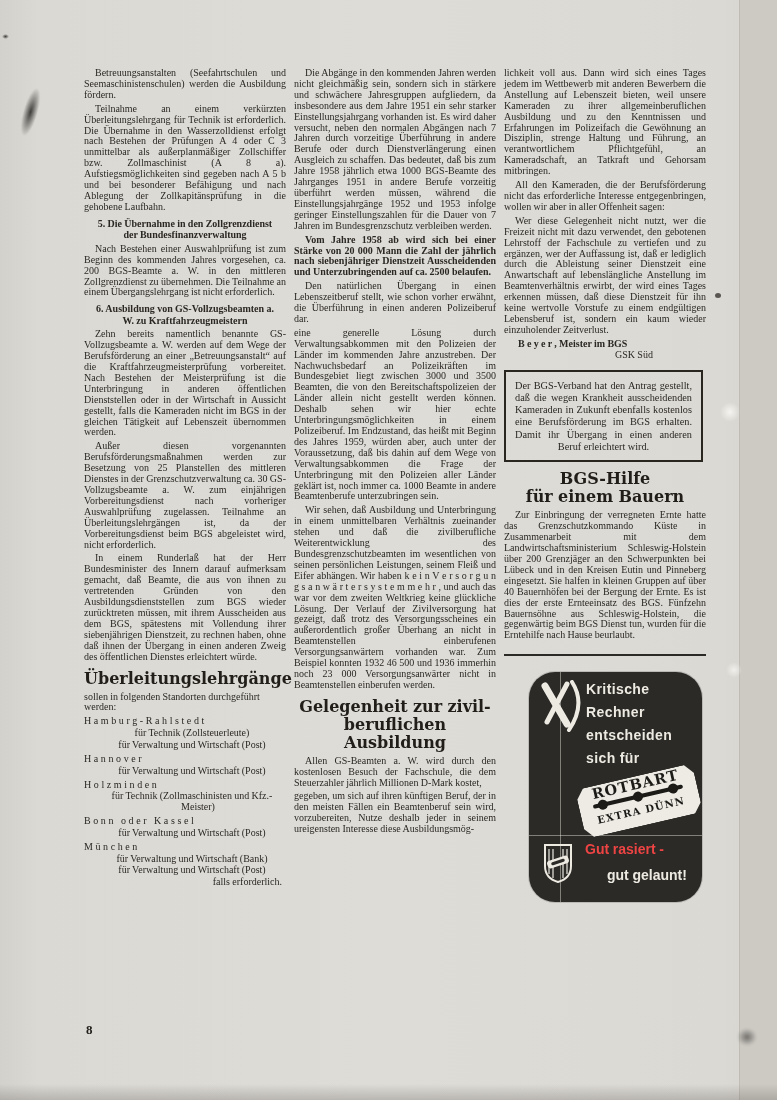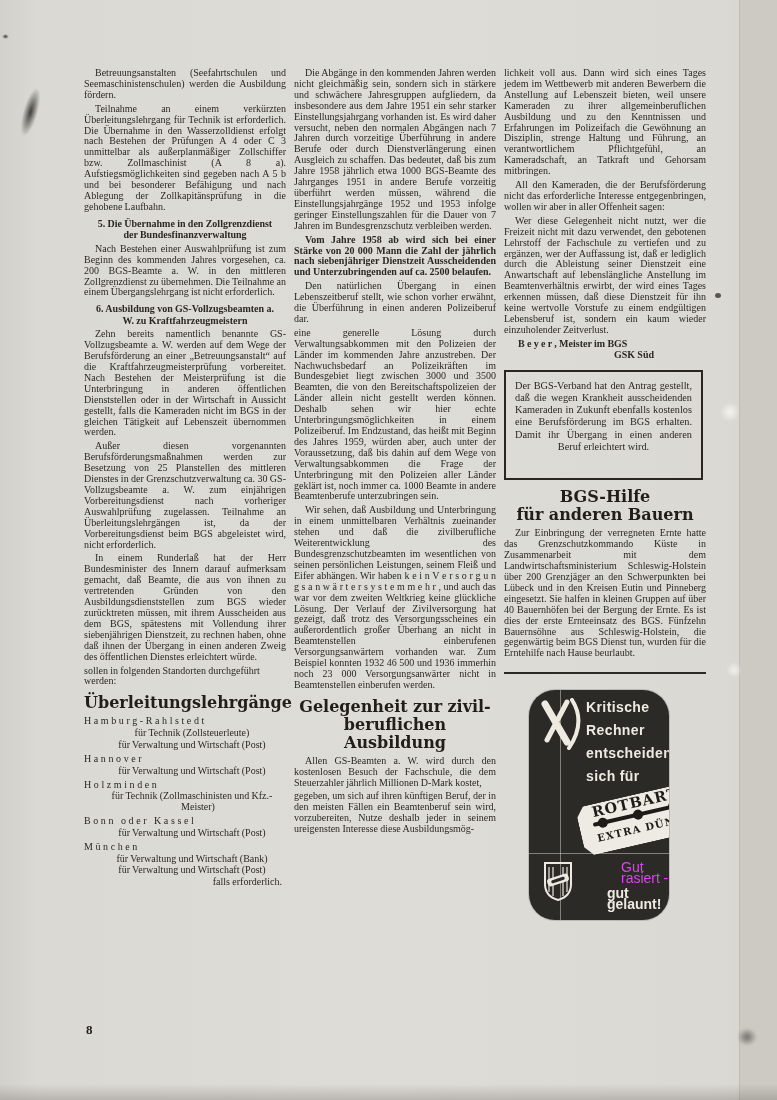--- a/index.html
+++ b/index.html
@@ -40,45 +40,45 @@
   .h3{font-weight:bold;text-align:center;text-indent:0;margin:5px 6px 3px 6px;line-height:11.5px;}
   .h2{font-family:"DejaVu Serif", serif;font-weight:bold;text-align:center;text-indent:0;
     font-size:16px;line-height:18px;margin:7px 0 4px 0;white-space:pre-line;color:#211e19;}
   .h2-lg{font-size:17.5px;line-height:20px;margin:8px 0 5px 0;}
   .lead{text-indent:0;text-align:left;}
   .place{text-indent:0;text-align:left;letter-spacing:2.6px;margin:3px 0 1px 0;}
   .sub{text-indent:-12px;padding-left:26px;text-align:center;margin:0 0 1px 0;line-height:10.8px;}
   .right{text-align:right;padding-right:4px;margin-top:0;}
   .sig{margin:3px 0 6px 0;}
   .sig1{padding-left:14px;font-weight:bold;}
-  .sig2{text-align:center;padding-left:58px;font-weight:bold;}
-  .box{border:2px solid #29261f;padding:8px 9px 25px 9px;margin:9px 3px 8px 0;
+  .sig2{text-align:center;padding-left:58px;font-weight:normal;}
+  .box{border:2px solid #29261f;padding:8px 9px 7px 9px;margin:9px 3px 8px 0;
     text-indent:0;font-size:10.3px;line-height:12.3px;text-align:justify;text-align-last:center;}
   .hr{height:2px;background:#2c2a26;margin:13px 0 16px 0;}
 
   .page-number{position:absolute;left:86px;top:1022px;font-weight:bold;font-size:13px;color:#23201c;}
 
   
-  .ad{position:relative;margin:0 0 0 25px;width:140px;height:230px;border-radius:26px;
+  .ad{position:relative;margin:0 0 0 25px;width:173px;height:230px;border-radius:26px;
     background:#2b2a26;overflow:hidden;font-family:"Liberation Sans", sans-serif;
     box-shadow:0 0 0 1px rgba(0,0,0,.15);}
   .ad-vline{position:absolute;left:31px;top:0;width:1px;height:100%;background:rgba(235,232,224,.45);}
   .ad-hline{position:absolute;left:0;top:163px;width:100%;height:1px;background:rgba(235,232,224,.45);}
   .ad-x{position:absolute;left:10px;top:8px;}
   .ad-lines{position:absolute;left:57px;top:12px;color:#edeae2;font-weight:bold;font-size:14px;}
   .ad-lines div{margin-bottom:12px;letter-spacing:.4px;}
   .ad-blade{position:absolute;left:50px;top:104px;width:120px;height:50px;background:#edebe4;
     transform:rotate(-13deg);
     clip-path:polygon(0 20%,7% 0,93% 0,100% 20%,100% 80%,93% 100%,7% 100%,0 80%);
     color:#1c1b18;text-align:center;}
   .blade-brand{font-family:"DejaVu Serif", serif;font-weight:bold;font-size:14.5px;
     letter-spacing:1px;margin-top:3px;}
   .blade-sub{font-family:"DejaVu Serif", serif;font-weight:bold;font-size:10px;letter-spacing:1.2px;}
   .ad-shield{position:absolute;left:13px;top:170px;}
-  .ad-slogan1{position:absolute;left:56px;top:172px;color:#d946ef;font-weight:normal;font-size:14px;margin-left:36px;}
+  .ad-slogan1{position:absolute;left:56px;top:172px;color:#ef4444;font-weight:bold;font-size:14px;}
   .ad-slogan2{position:absolute;left:78px;top:198px;color:#edeae2;font-weight:bold;font-size:14px;}
 </style>
 </head>
 <body>
 
 <div class="page">
 
   <div class="right-strip"></div>
   <div class="bottom-shade"></div>
   <div class="smudge-left"></div>
@@ -90,22 +90,22 @@
 
   <div class="col" id="col1">
       <div class="blk p">Betreuungsanstalten (Seefahrtschulen und Seemaschinistenschulen) werden die Ausbildung fördern.</div>
       <div class="blk p">Teilnahme an einem verkürzten Überleitungslehrgang für Technik ist erforderlich. Die Übernahme in den Wasserzolldienst erfolgt nach Bestehen der Prüfungen A 4 oder C 3 unmittelbar als außerplanmäßiger Zollschiffer bzw. Zollmaschinist (A 8 a). Aufstiegsmöglichkeiten sind gegeben nach A 5 b und bei besonderer Befähigung und nach Ablegung der Zollkapitänsprüfung in die gehobene Laufbahn.</div>
       <div class="blk h3">5. Die Übernahme in den Zollgrenz­dienst der Bundesfinanzverwaltung</div>
       <div class="blk p">Nach Bestehen einer Auswahlprüfung ist zum Beginn des kommenden Jahres vorgesehen, ca. 200 BGS-Beamte a. W. in den mittleren Zollgrenzdienst zu übernehmen. Die Teilnahme an einem Übergangslehrgang ist nicht erforderlich.</div>
       <div class="blk h3">6. Ausbildung von GS-Vollzugs­beamten a. W. zu Kraftfahrzeug­meistern</div>
       <div class="blk p">Zehn bereits namentlich benannte GS-Vollzugsbeamte a. W. werden auf dem Wege der Berufsförderung an einer „Betreuungsanstalt“ auf die Kraftfahrzeugmeisterprüfung vorbereitet. Nach Bestehen der Meisterprüfung ist die Unterbringung in anderen öffentlichen Dienststellen oder in der Wirtschaft in Aussicht gestellt, falls die Kameraden nicht im BGS in der gleichen Tätigkeit auf Lebenszeit übernommen werden.</div>
       <div class="blk p">Außer diesen vorgenannten Berufsförderungsmaßnahmen werden zur Besetzung von 25 Planstellen des mittleren Dienstes in der Grenzschutzverwaltung ca. 30 GS-Vollzugsbeamte a. W. zum einjährigen Vorbereitungsdienst nach vorheriger Auswahlprüfung zugelassen. Teilnahme an Überleitungslehrgängen ist, da der Vorbereitungsdienst beim BGS abgeleistet wird, nicht erforderlich.</div>
       <div class="blk p">In einem Runderlaß hat der Herr Bundesminister des Innern darauf aufmerksam gemacht, daß Beamte, die aus von ihnen zu vertretenden Gründen von den Ausbildungsdienststellen zum BGS wieder zurücktreten müssen, mit ihrem Ausscheiden aus dem BGS, spätestens mit Vollendung ihrer siebenjährigen Dienstzeit, zu rechnen haben, ohne daß ihnen der Übergang in einen anderen Zweig des öffentlichen Dienstes erleichtert würde.</div>
+      <div class="blk h2">Überleitungslehrgänge</div>
       <div class="blk lead">sollen in folgenden Standorten durchgeführt werden:</div>
-      <div class="blk h2">Überleitungslehrgänge</div>
       <div class="blk place">Hamburg-Rahlstedt</div>
       <div class="blk sub">für Technik (Zollsteuerleute)</div>
       <div class="blk sub">für Verwaltung und Wirtschaft (Post)</div>
       <div class="blk place">Hannover</div>
       <div class="blk sub">für Verwaltung und Wirtschaft (Post)</div>
       <div class="blk place">Holzminden</div>
       <div class="blk sub">für Technik (Zollmaschinisten und Kfz.-Meister)</div>
       <div class="blk place">Bonn oder Kassel</div>
       <div class="blk sub">für Verwaltung und Wirtschaft (Post)</div>
       <div class="blk place">München</div>
@@ -128,21 +128,21 @@
     <div class="blocks">
         <div class="blk p-ni">lichkeit voll aus. Dann wird sich eines Tages jedem im Wettbewerb mit anderen Bewerbern die Anstellung auf Lebenszeit bieten, weil unsere Kameraden zu ihrer allgemeinberuflichen Ausbildung und zu den Kenntnissen und Erfahrungen im Polizeifach die Gewöhnung an Disziplin, strenge Haltung und Führung, an verantwortlichem Pflichtgefühl, an Kameradschaft, an Tatkraft und Gehorsam mitbringen.</div>
         <div class="blk p">All den Kameraden, die der Berufsförderung nicht das erforderliche Interesse entgegenbringen, wollen wir aber in aller Offenheit sagen:</div>
         <div class="blk p">Wer diese Gelegenheit nicht nutzt, wer die Freizeit nicht mit dazu verwendet, den gebotenen Lehrstoff der Fachschule zu vertiefen und zu ergänzen, wer der Auffassung ist, daß er lediglich durch die Ableistung seiner Dienstzeit eine Anwartschaft auf lebenslängliche Anstellung im Beamtenverhältnis erwirbt, der wird eines Tages erkennen müssen, daß diese Dienstzeit für ihn keine wertvolle Vorstufe zu einem endgültigen Lebensberuf ist, sondern ein kaum wieder einzuholender Zeitverlust.</div>
         <div class="blk sig">
           <div class="sig1">B e y e r ,  Meister im BGS</div>
           <div class="sig2">GSK Süd</div>
         </div>
         <div class="blk box">Der BGS-Verband hat den Antrag gestellt, daß die wegen Krankheit ausscheidenden Kameraden in Zukunft ebenfalls kostenlos eine Berufsförderung im BGS erhalten. Damit ihr Übergang in einen anderen Beruf erleichtert wird.</div>
         <div class="blk h2">BGS-Hilfe
-für anderen Bauern</div>
+für einem Bauern</div>
         <div class="blk p">Zur Einbringung der verregneten Ernte hatte das Grenzschutzkommando Küste in Zusammenarbeit mit dem Landwirtschaftsministerium Schleswig-Holstein über 200 Grenzjäger an den Schwerpunkten bei Lübeck und in den Kreisen Eutin und Pinneberg eingesetzt. Sie halfen in kleinen Gruppen auf über 40 Bauernhöfen bei der Bergung der Ernte. Es ist dies der erste Ernteeinsatz des BGS. Fünfzehn Bauernsöhne aus Schleswig-Holstein, die gegenwärtig beim BGS Dienst tun, wurden für die Erntehilfe nach Hause beurlaubt.</div>
         <div class="blk hr"></div>
       </div>
 
     <div class="ad">
       <div class="ad-vline"></div>
       <div class="ad-hline"></div>
       <span class="ad-x">
         <svg width="42" height="52" viewBox="0 0 42 52">
           <path d="M6 6 L28 44" stroke="#edeae2" stroke-width="7" stroke-linecap="round" fill="none"></path>

